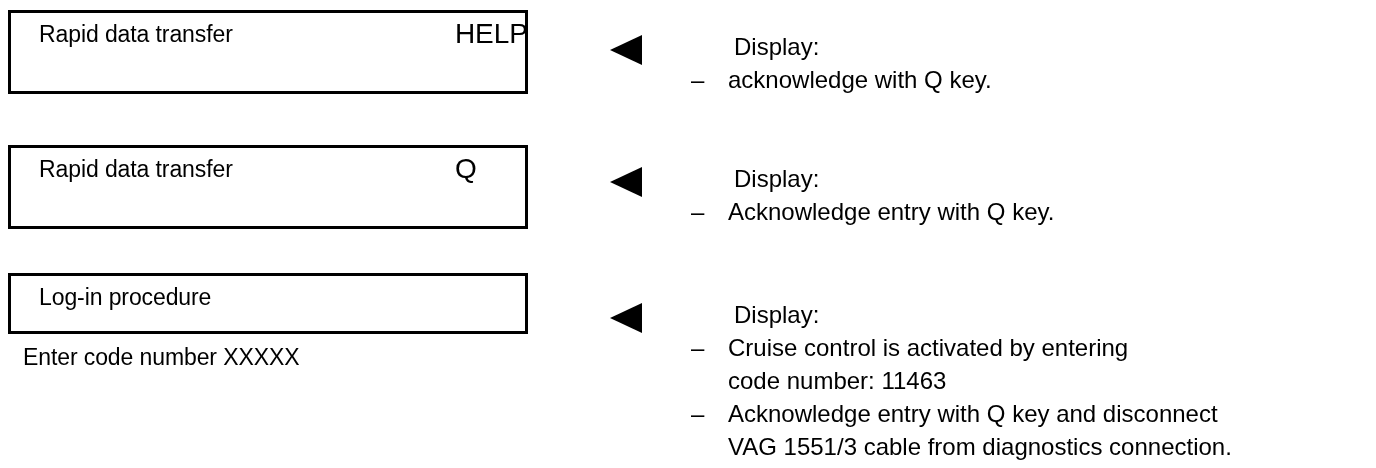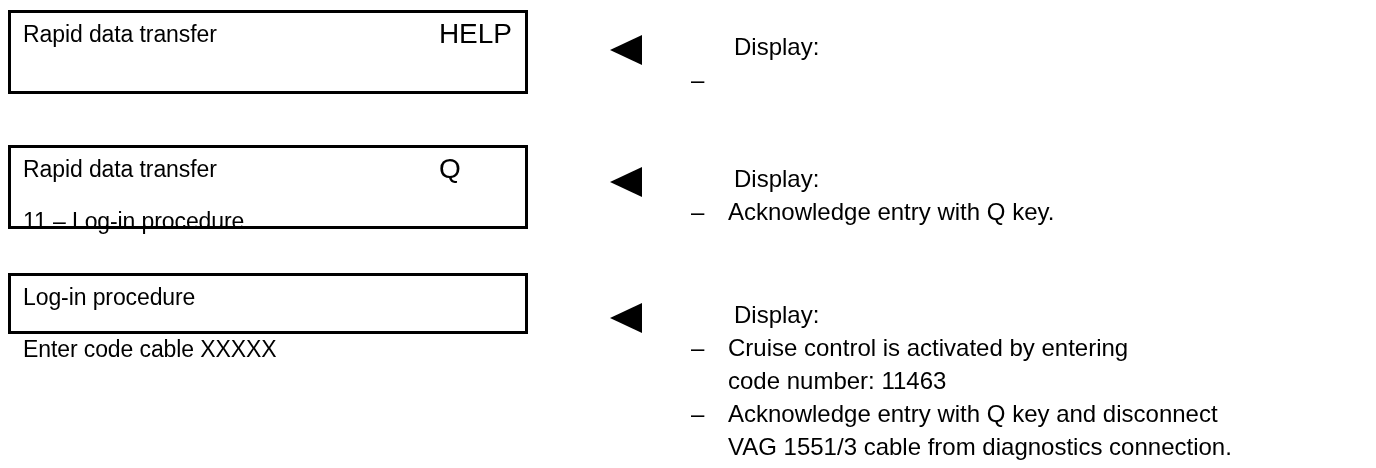--- a/index.html
+++ b/index.html
@@ -25,21 +25,21 @@
     box-sizing: border-box;
     border: 3px solid #000000;
     background: #ffffff;
   }
   .display-box .row {
     position: relative;
     height: 38px;
     line-height: 38px;
     white-space: nowrap;
   }
-  .display-box .row.first { padding-top: 12px; height: 42px; line-height: 42px; }
+  .display-box .row.first { padding-top: 20px; height: 42px; line-height: 42px; margin-left: 16px; }
   .display-line-main {
     position: absolute;
     left: 12px;
     top: 0;
     font-size: 23px;
     letter-spacing: -0.1px;
   }
   .display-line-key {
     position: absolute;
     left: 428px;
@@ -118,42 +118,40 @@
     <span class="display-line-main">Rapid data transfer</span>
     <span class="display-line-key">HELP</span>
   </div>
 </div>
 
 <div class="display-box" id="box-2">
   <div class="row first">
     <span class="display-line-main">Rapid data transfer</span>
     <span class="display-line-key">Q</span>
   </div>
-  <div class="row">
-    <span class="display-line-main">11 – Log-in procedure</span>
-  </div>
 </div>
 
 <div class="display-box" id="box-3">
   <div class="row first">
     <span class="display-line-main">Log-in procedure</span>
     <span class="display-line-key"></span>
   </div>
   <div class="row">
-    <span class="display-line-main">Enter code cable XXXXX</span>
+    <span class="display-line-main">Enter code number XXXXX</span>
   </div>
 </div>
 
 <div class="note-block" id="note-1">
   <div class="arrow-marker"></div>
   <div class="note-body">
     <div class="note-heading">Display:</div>
     <ul class="note-list">
       <li class="note-item">
         <span class="dash">–</span>
+        <span class="text-line">acknowledge with Q key.</span>
       </li>
     </ul>
   </div>
 </div>
 
 <div class="note-block" id="note-2">
   <div class="arrow-marker"></div>
   <div class="note-body">
     <div class="note-heading">Display:</div>
     <ul class="note-list">

